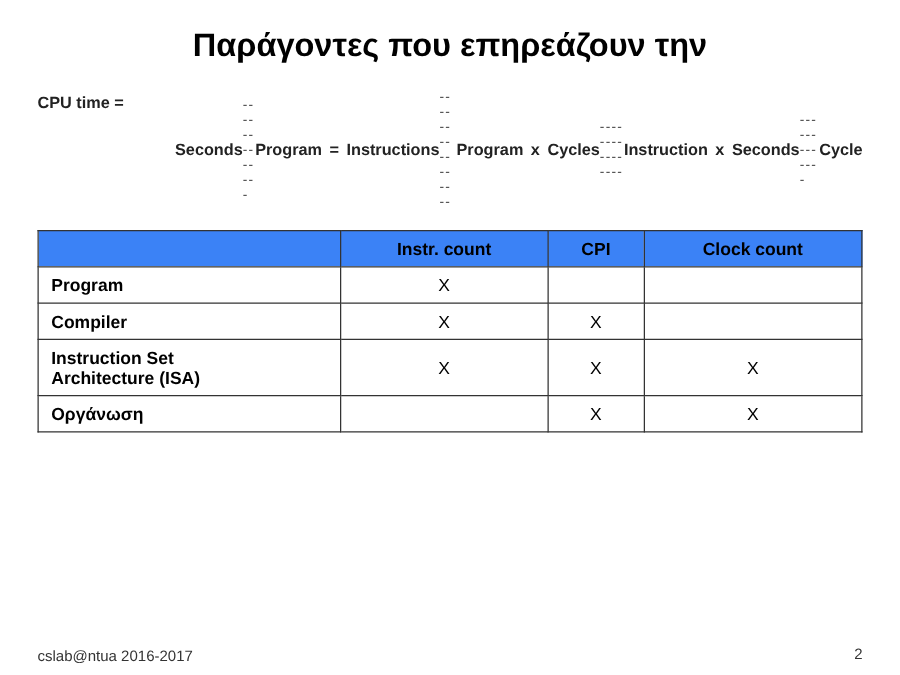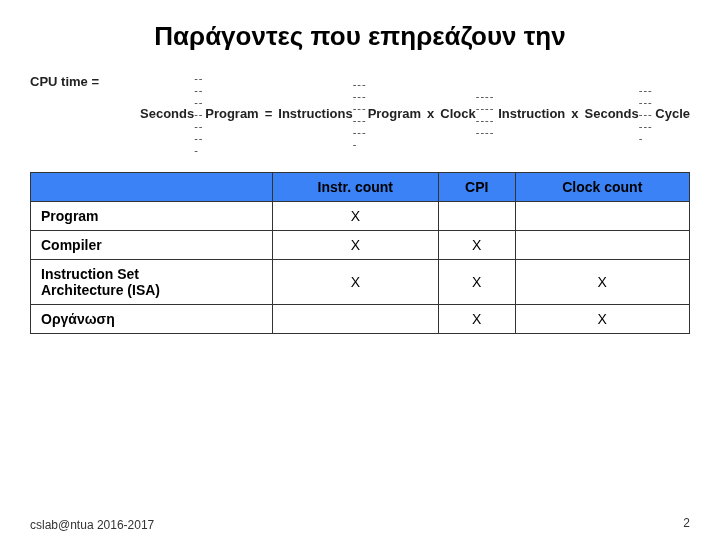--- a/index.html
+++ b/index.html
@@ -148,21 +148,21 @@
         <span class="bottom">Program</span>
       </div>
       <span class="f-eq">=</span>
       <div class="formula-col">
         <span class="top">Instructions</span>
         <span class="dashes">----------------</span>
         <span class="bottom">Program</span>
       </div>
       <span class="f-x">x</span>
       <div class="formula-col">
-        <span class="top">Clock</span>
+        <span class="top">Cycles</span>
         <span class="dashes">----------------</span>
         <span class="bottom">Instruction</span>
       </div>
       <span class="f-x">x</span>
       <div class="formula-col">
         <span class="top">Seconds</span>
         <span class="dashes">-------------</span>
         <span class="bottom">Cycle</span>
       </div>
     </div>

